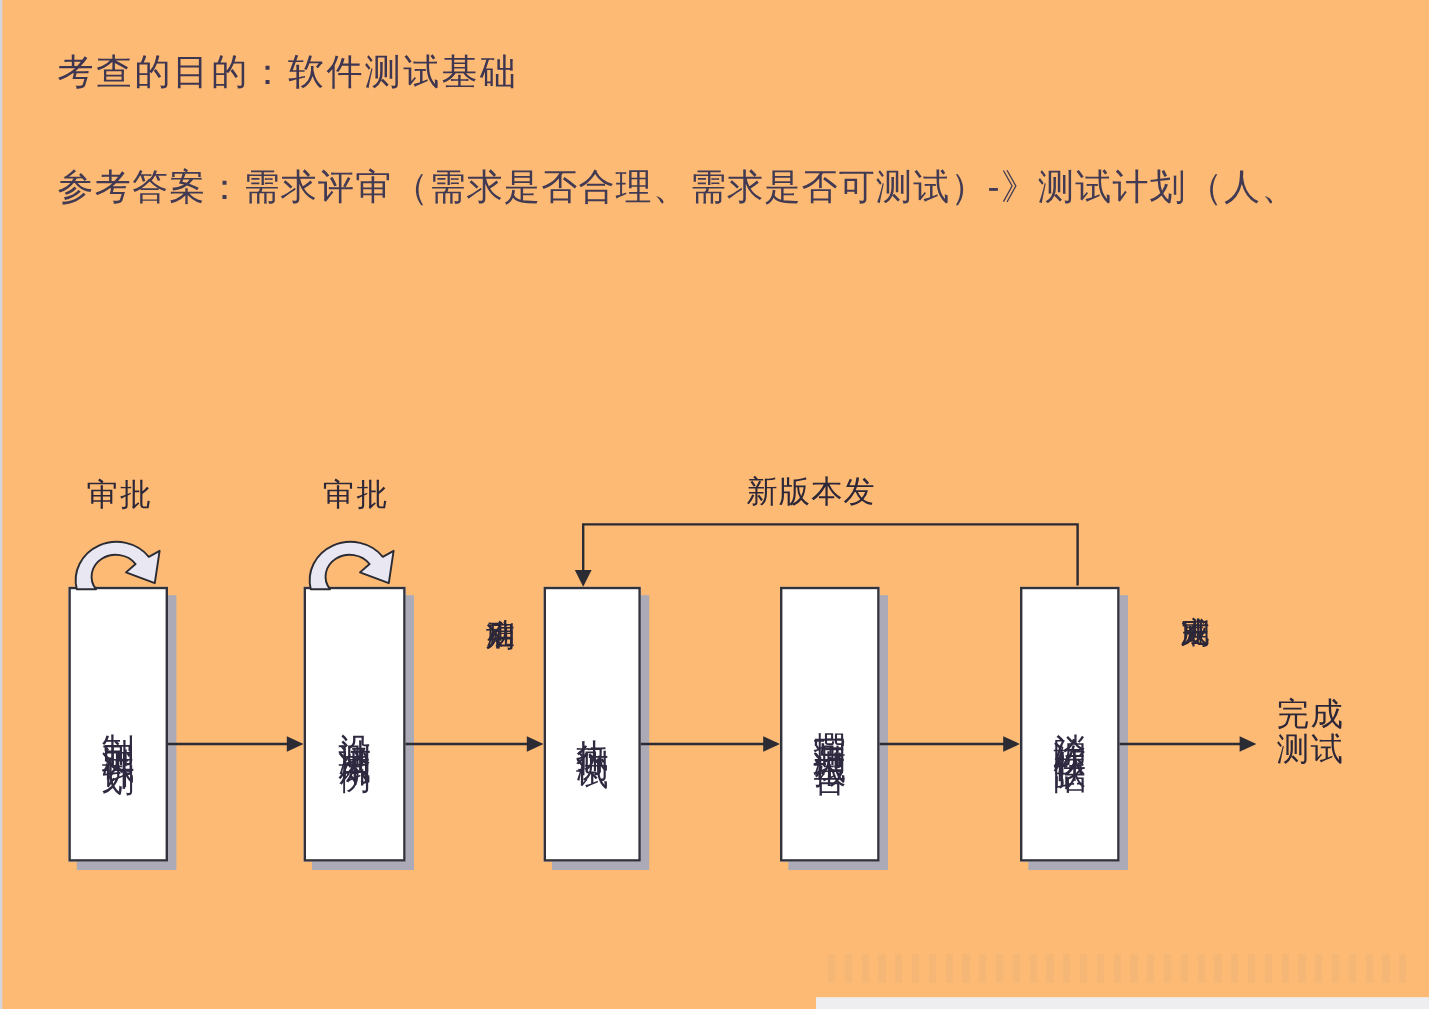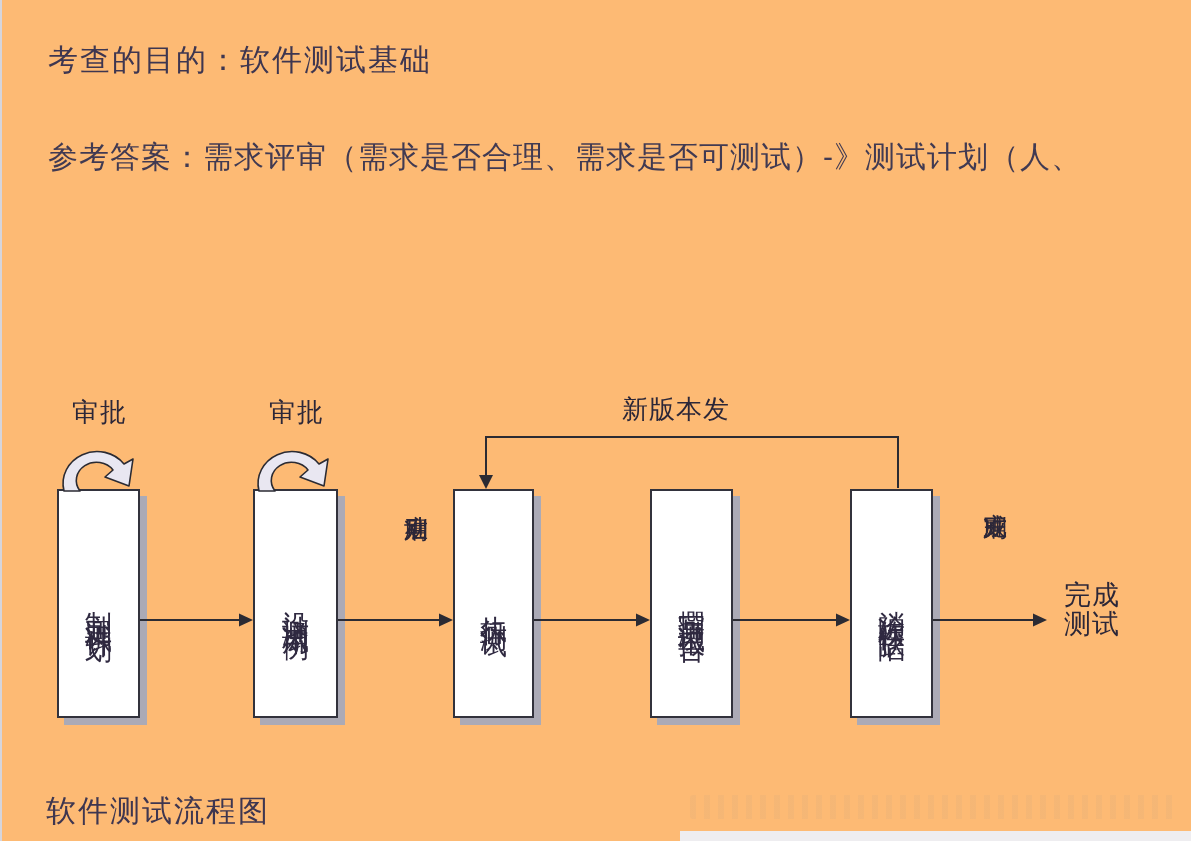--- a/index.html
+++ b/index.html
@@ -135,18 +135,17 @@
       <polygon points="836,613.5 850,620 836,626.5"></polygon>
       <polygon points="1033,613.5 1047,620 1033,626.5"></polygon>
       <polygon points="479,475 493,475 486,489"></polygon>
     </g>
     <g fill="#e9e7f1" stroke="#2b2b33" stroke-width="1.6" stroke-linejoin="round">
       <path d="M64 491 A34 32 0 0 1 124 464 L133 459 L129 486 L105 477 L113 470 A20 18 0 0 0 80 491 Z"></path>
       <path d="M259 491 A34 32 0 0 1 319 464 L328 459 L324 486 L300 477 L308 470 A20 18 0 0 0 275 491 Z"></path>
     </g>
   </svg>
 
-  <div class="caption">软件测试流程图</div>
 
   <div class="watermark"></div>
   <div class="bottom-strip"></div>
 
 </div>
 
 </body></html>

